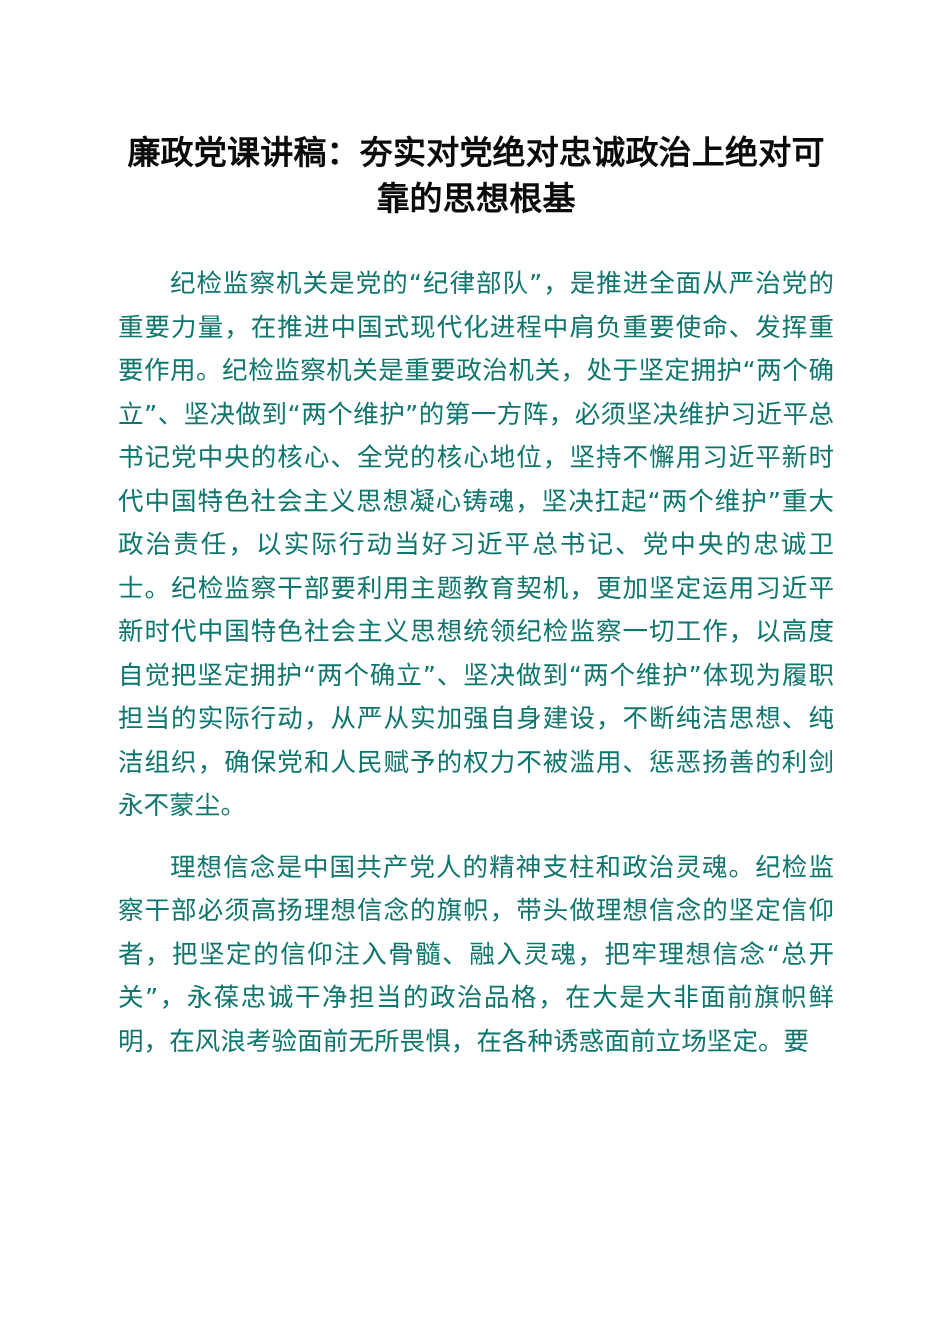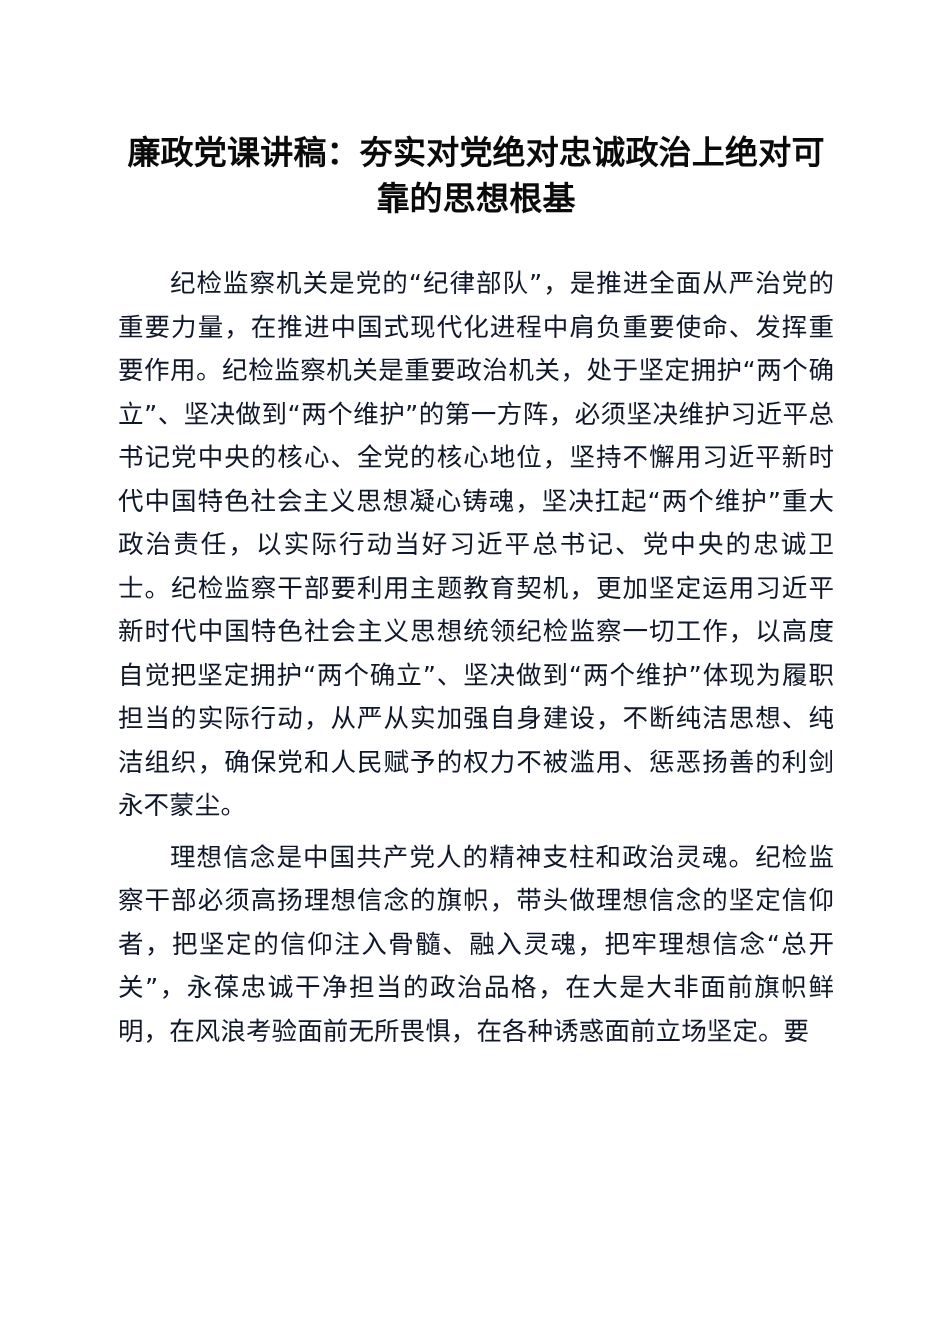--- a/index.html
+++ b/index.html
@@ -47,21 +47,21 @@
   
   .body-par {
     font-family: "DejaVu Sans", "Liberation Sans", sans-serif;
     font-size: 25.5px;
     line-height: 43.5px;
     text-align: justify;
     text-align-last: left;
     text-justify: inter-ideograph;
     text-indent: 52px;
     margin: 0;
-    color: #0f172a;
+    color: #0f766e;
     letter-spacing: 0.1px;
   }
 
   .par-gap-top {
     margin-top: 40px;
   }
 
   
   .section-heading {
     font-family: "DejaVu Sans", "Liberation Sans", sans-serif;
@@ -74,21 +74,21 @@
     text-indent: 52px;
     margin: 0;
     color: #000000;
   }
 
   .heading-gap {
     margin-top: 8px;
   }
 
   .after-heading {
-    margin-top: 8px;
+    margin-top: 18px;
   }
 </style>
 </head>
 <body>
 
 <div id="page">
   <div id="content">
 
     <h1 class="doc-title">廉政党课讲稿：夯实对党绝对忠诚政治上绝对可靠的思想根基</h1>
 

